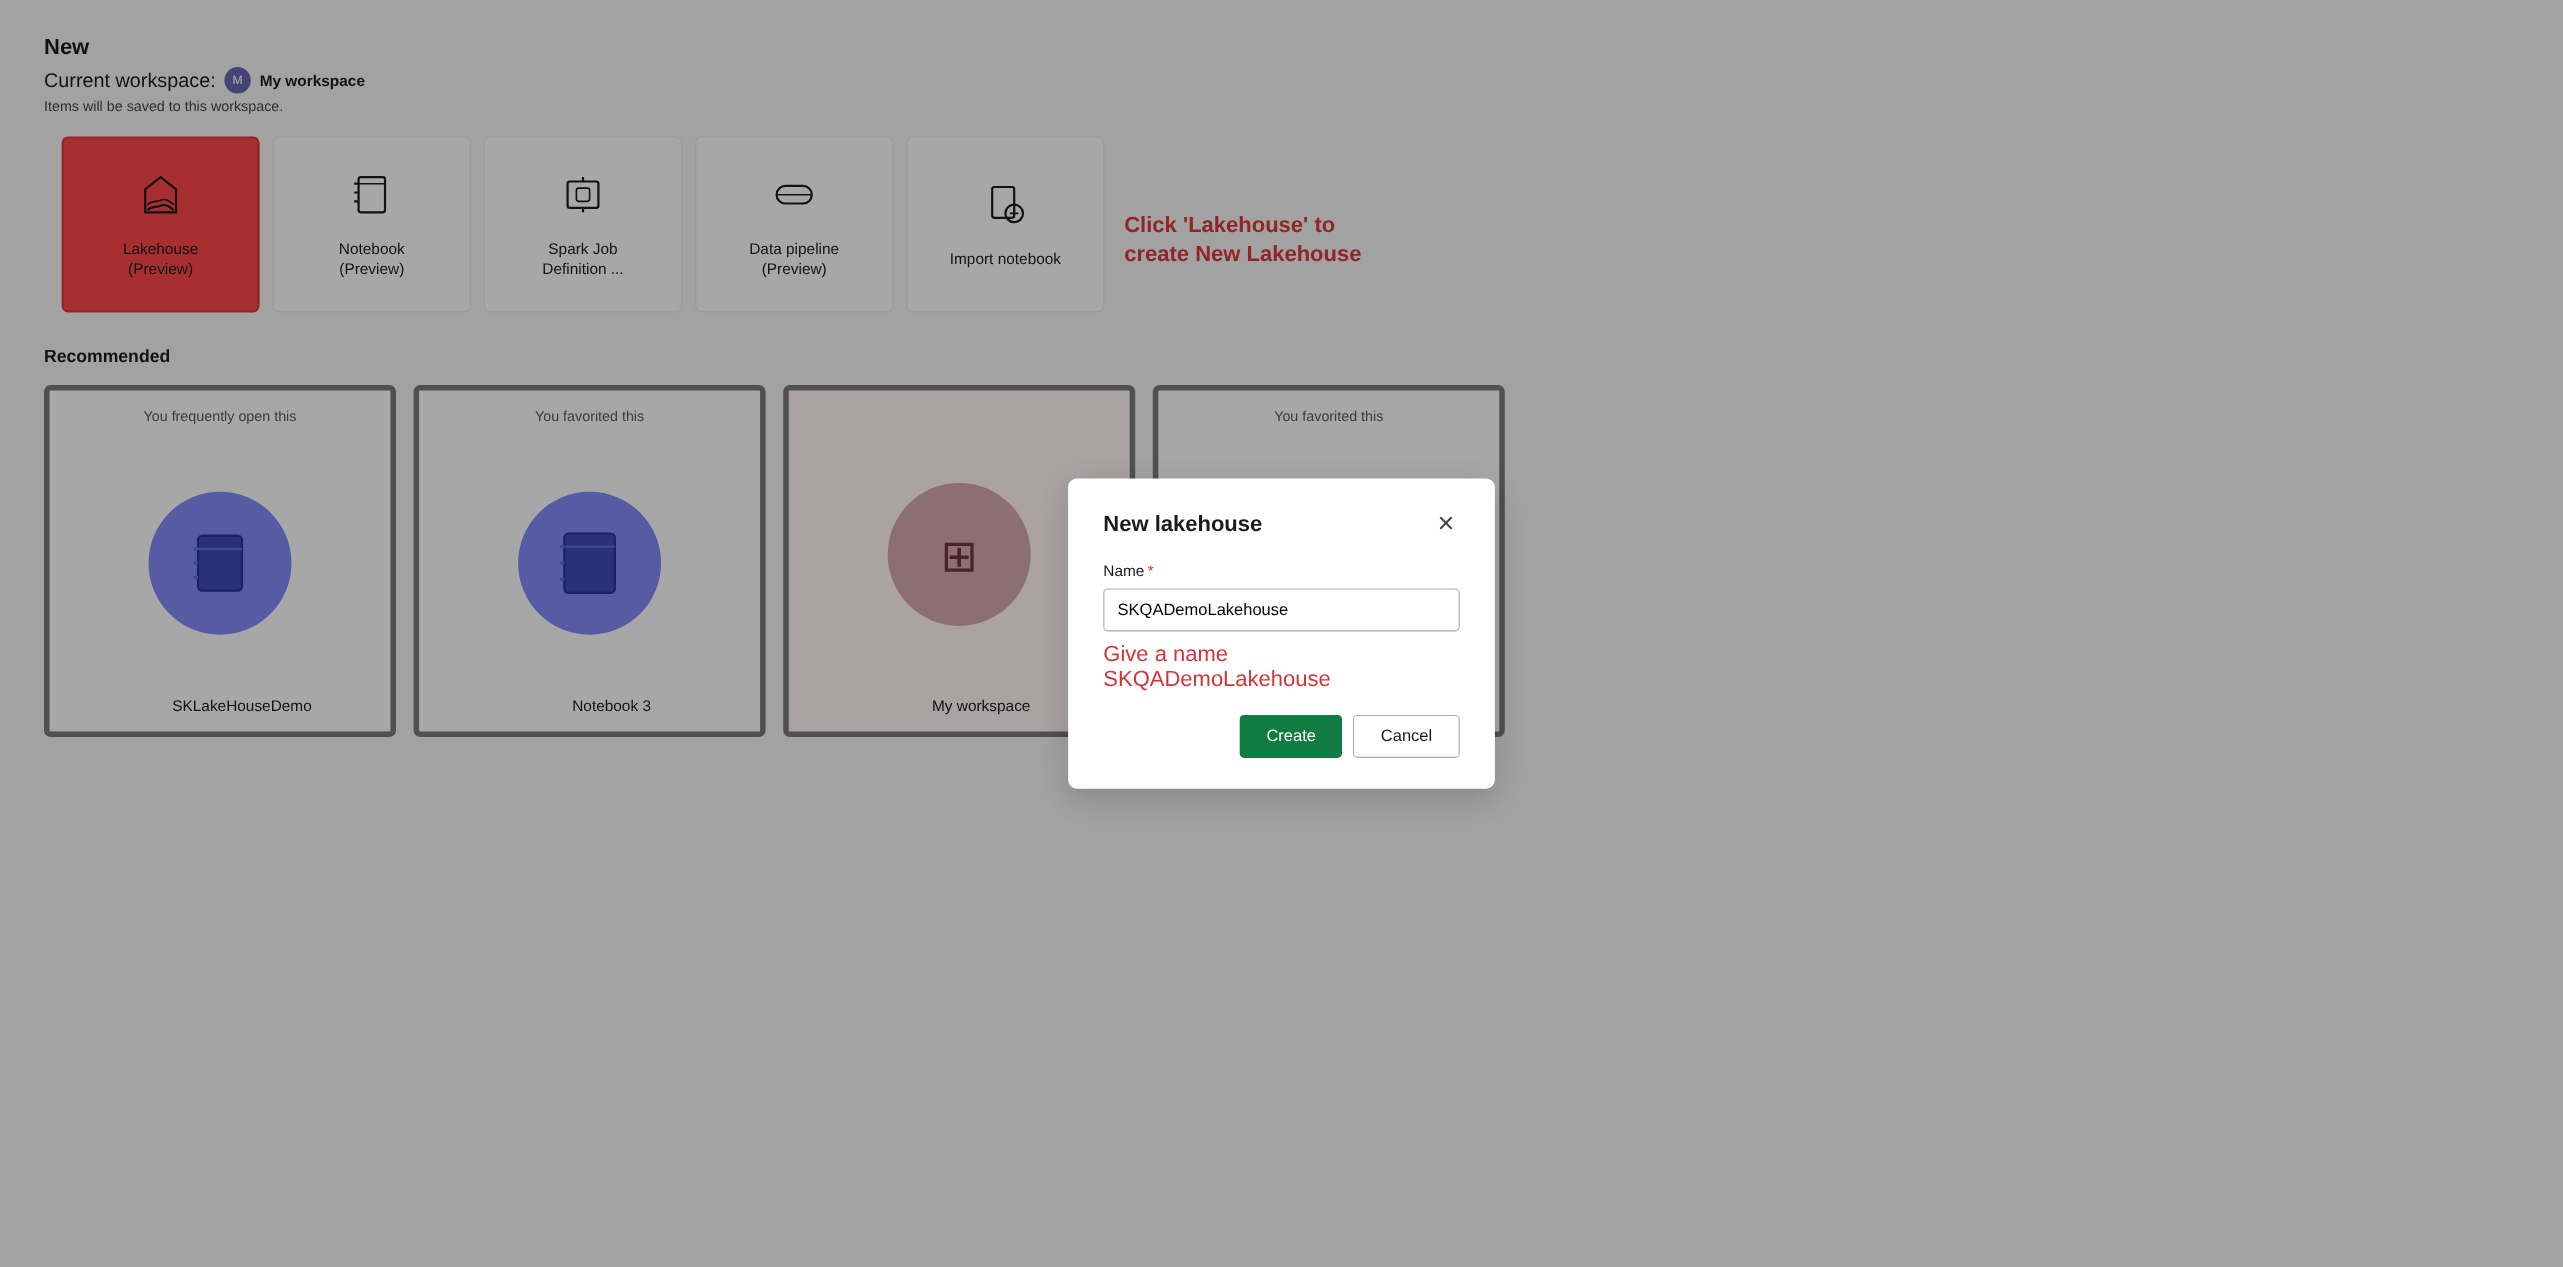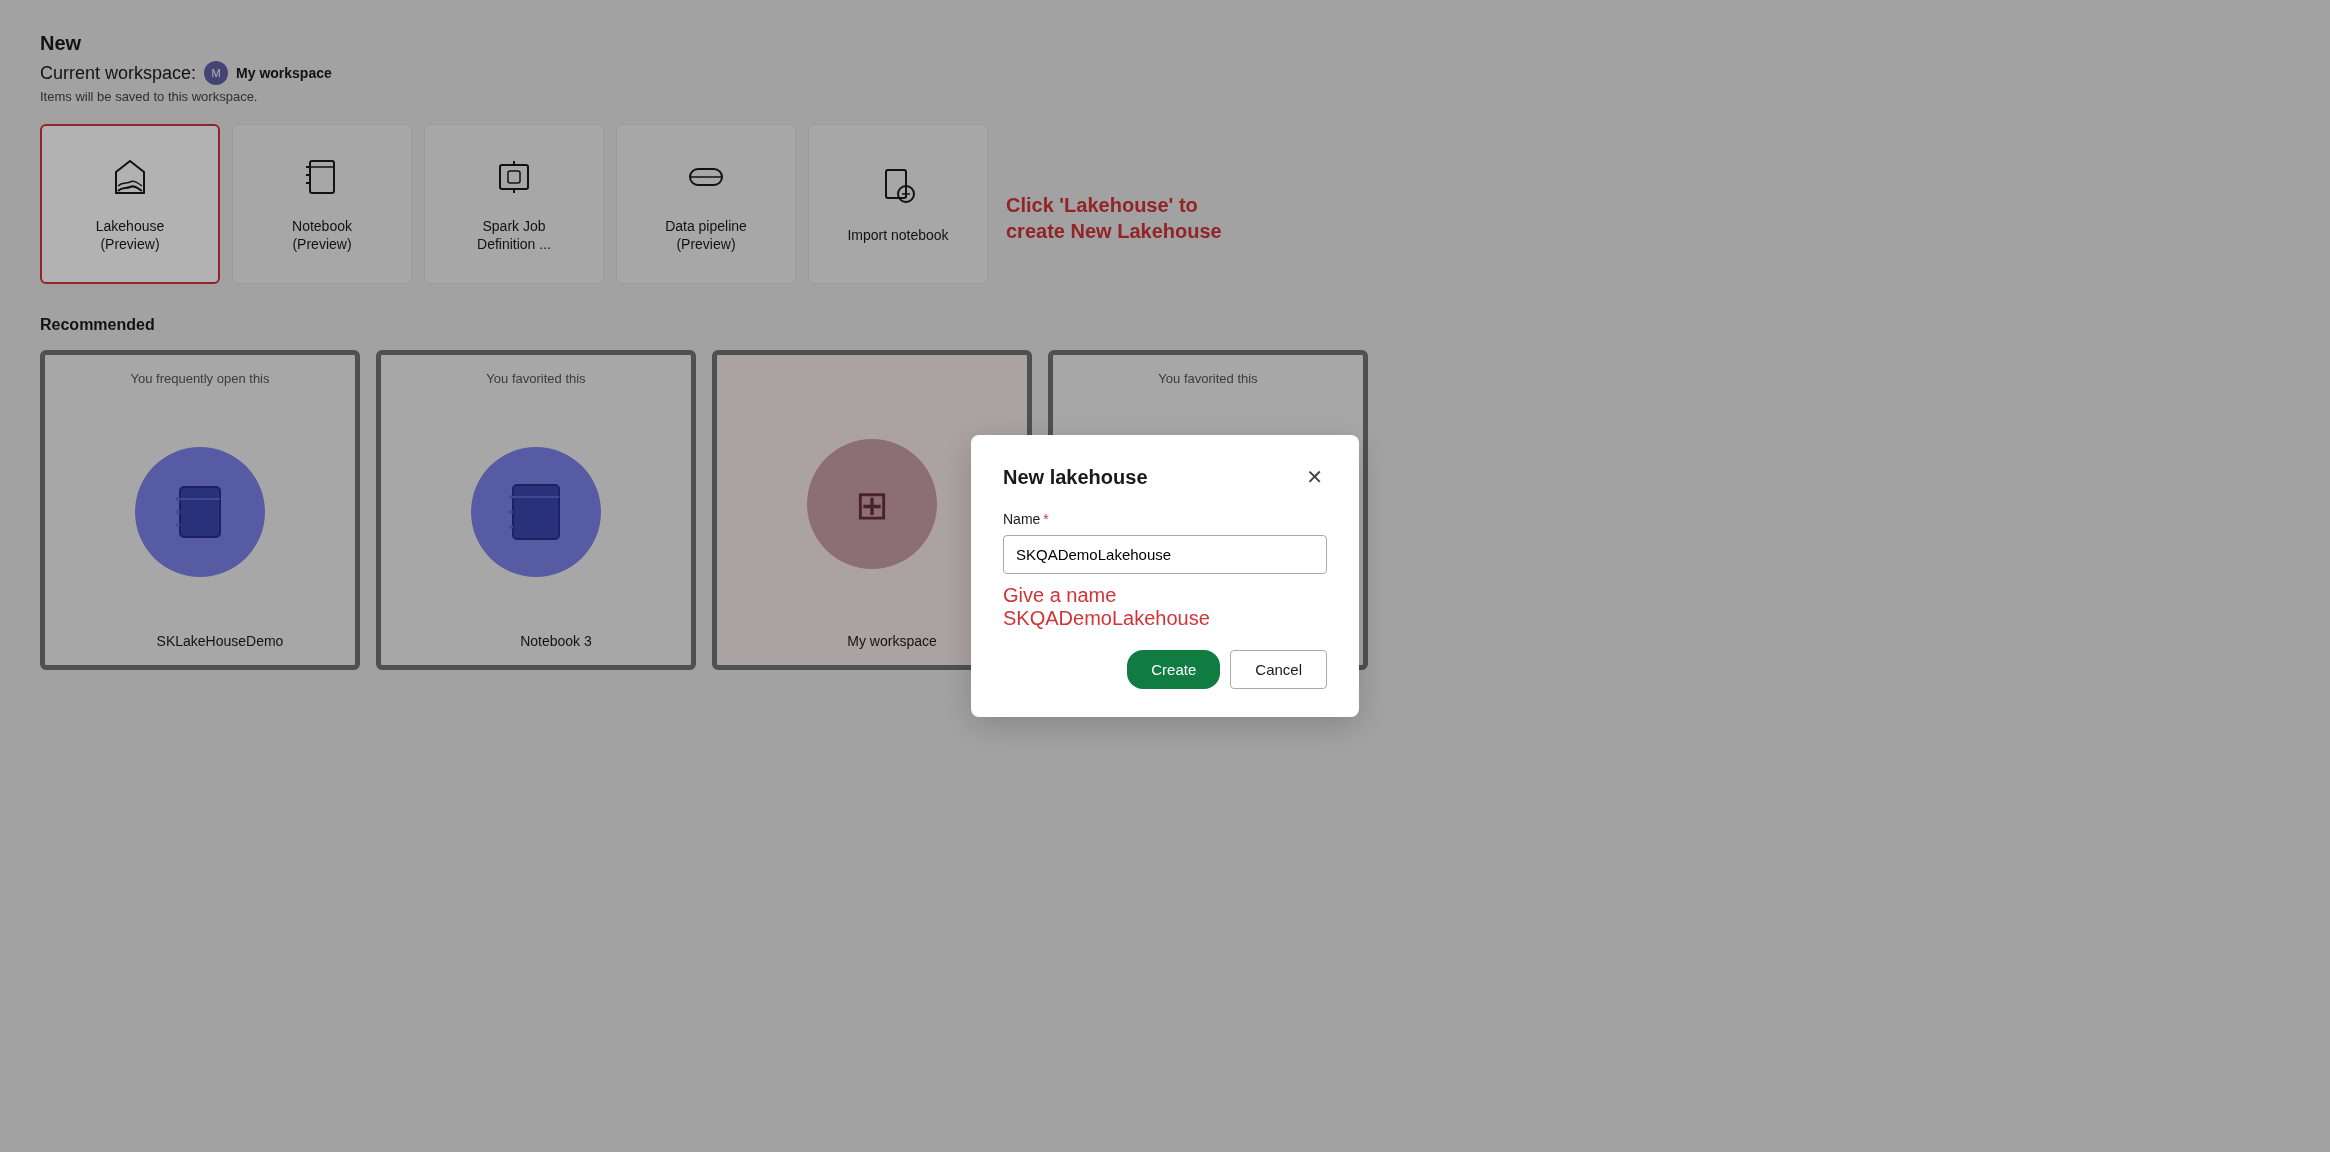--- a/index.html
+++ b/index.html
@@ -66,21 +66,22 @@
       align-items: center;
       justify-content: center;
       cursor: pointer;
       transition: background 0.15s;
       padding: 16px;
       text-align: center;
     }
 
     .item-card.selected {
       border: 2px solid #d13438;
-      background: #ffffff;
+      background: #ef4444;
+      margin-left: 16px;
     }
 
     .item-icon {
       font-size: 36px;
       margin-bottom: 12px;
       line-height: 1;
     }
 
     .item-label {
       font-size: 14px;
@@ -227,21 +228,21 @@
     .modal-actions {
       display: flex;
       gap: 10px;
       justify-content: flex-end;
     }
 
     .btn-create {
       background: #107c41;
       color: white;
       border: none;
-      border-radius: 16px;
+      border-radius: 4px;
       padding: 10px 24px;
       font-size: 15px;
       font-weight: 500;
       cursor: pointer;
     }
 
     .btn-cancel {
       background: white;
       color: #1a1a1a;
       border: 1px solid #aaa;

